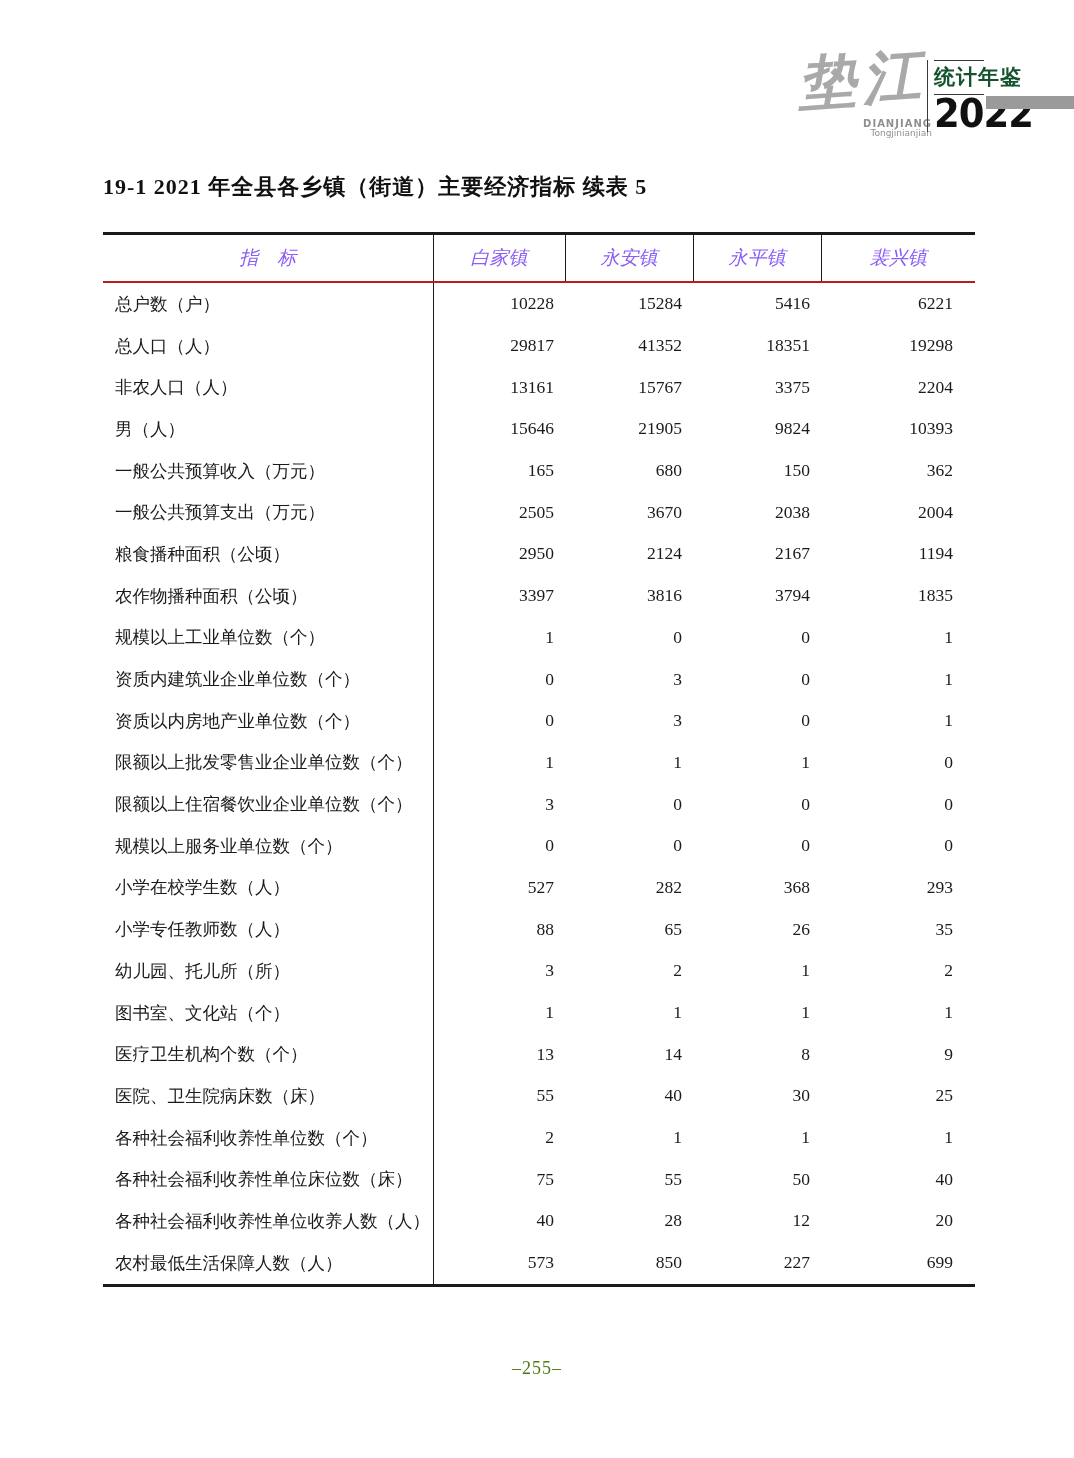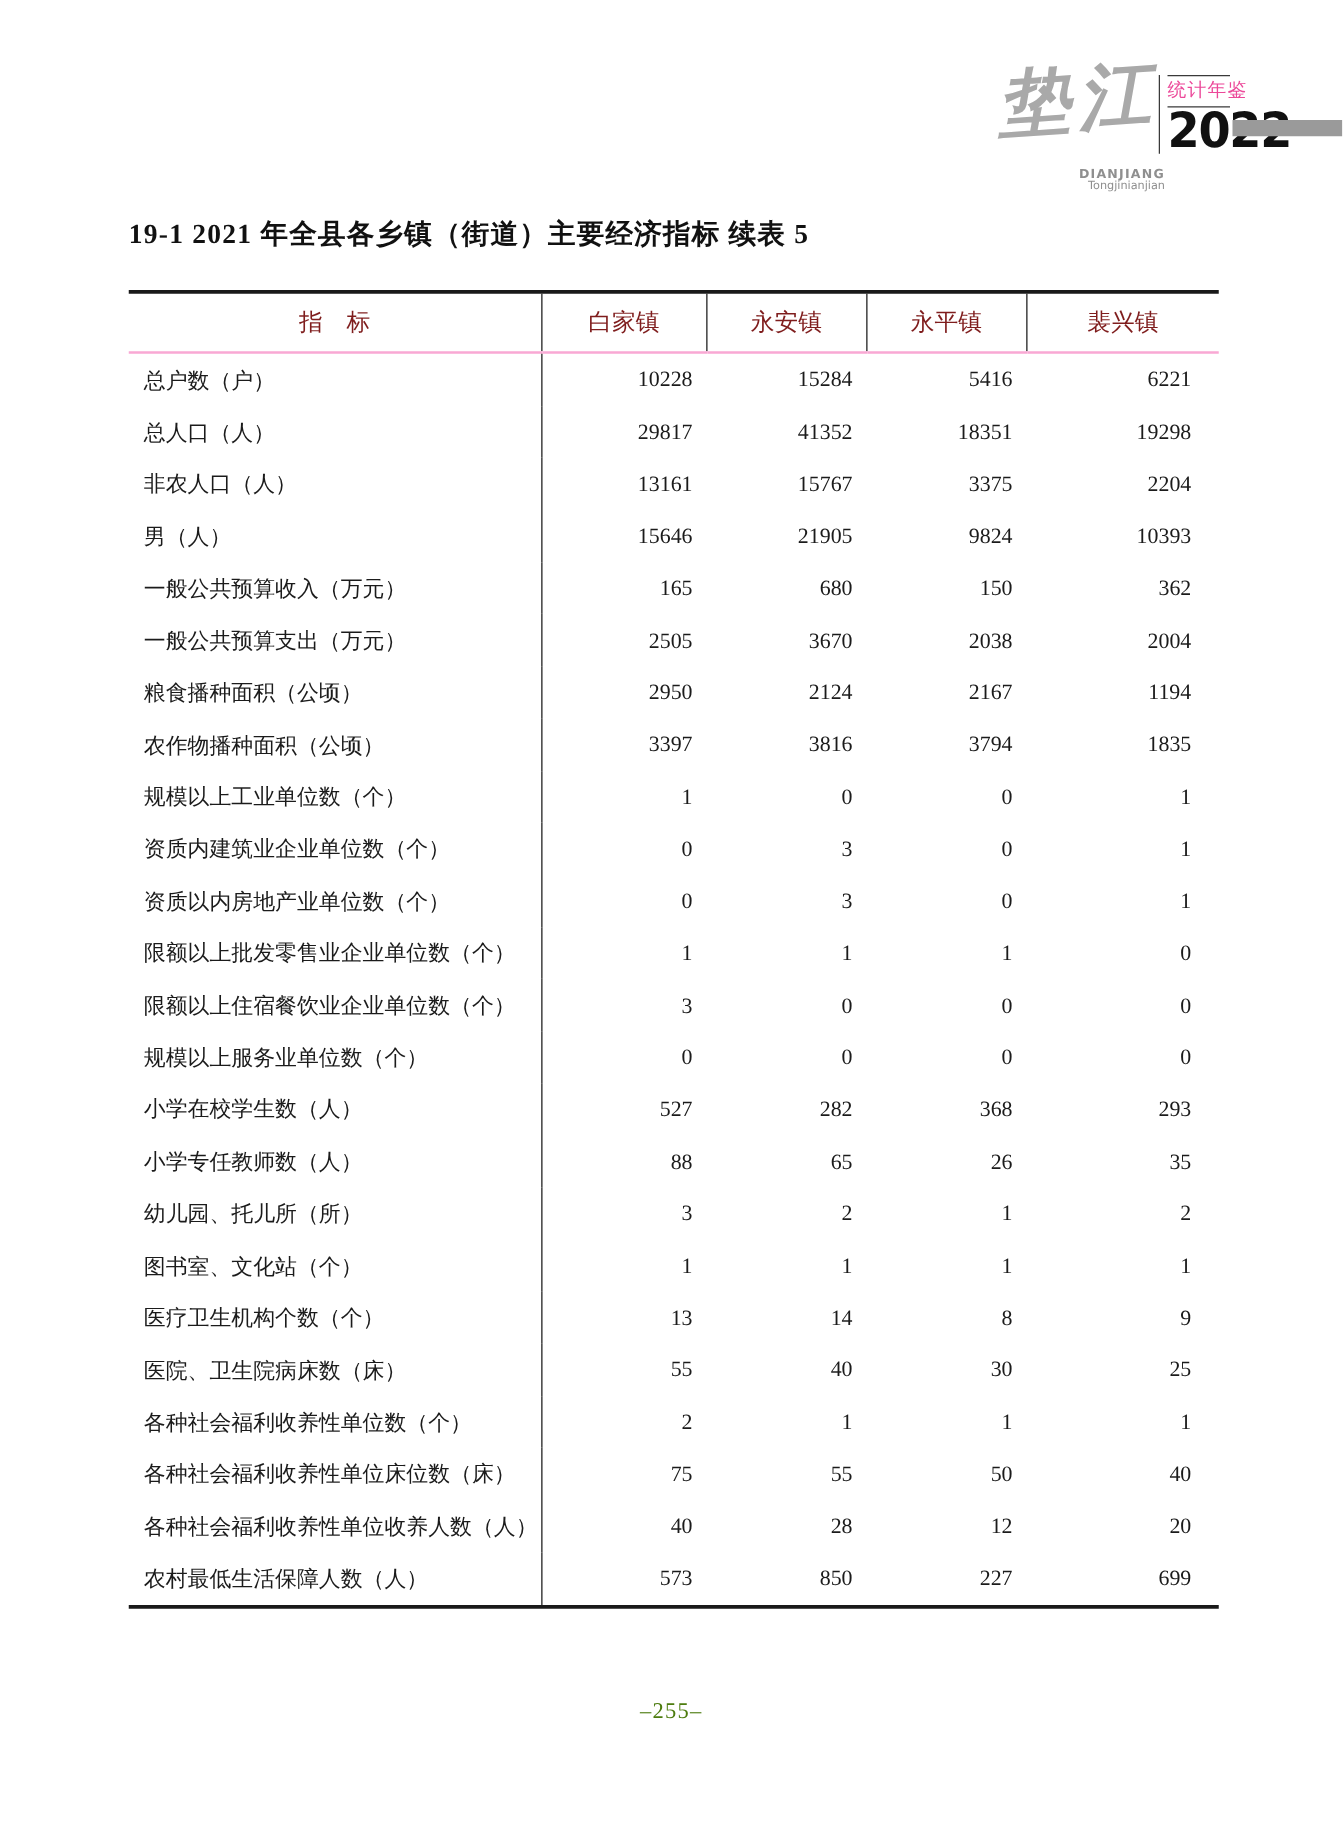--- a/index.html
+++ b/index.html
@@ -19,34 +19,33 @@
     font-size:58px;font-weight:bold;font-style:italic;
     color:#a9a9a9;letter-spacing:6px;
     transform:rotate(-4deg);
     font-family:"DejaVu Serif",serif;
     line-height:1;
   }
   .brand-en{
     position:absolute;right:142px;top:66px;
     text-align:right;color:#8f8f8f;line-height:1.1;
     font-family:"DejaVu Sans",sans-serif;
-    margin-top:16px;
   }
   .brand-en .l1{font-size:10px;font-weight:bold;letter-spacing:1px;}
   .brand-en .l2{font-size:9px;}
   .year-block{
     position:absolute;right:90px;top:8px;width:50px;
     border-left:1.5px solid #3a3a3a;
     padding-left:6px;
   }
   .yearbook-label{
     display:block;
     border-top:1.5px solid #3a3a3a;
     border-bottom:1.5px solid #3a3a3a;
-    font-size:15px;font-weight:normal;color:#ec4899;
+    font-size:21px;font-weight:bold;color:#14532d;
     letter-spacing:1px;white-space:nowrap;
     padding:2px 0 3px 0;
     font-family:"DejaVu Sans",sans-serif;
   }
   .year-digits{
     display:block;
     font-size:37px;font-weight:900;color:#111;
     font-family:"DejaVu Sans",sans-serif;
     letter-spacing:-1px;line-height:1.0;
     transform:scaleY(1.05);
@@ -67,22 +66,23 @@
   .tbl{
     position:absolute;left:103px;top:232px;width:872px;
     border-top:3.5px solid #1a1a1a;
     border-bottom:3.5px solid #1a1a1a;
   }
   table{border-collapse:collapse;width:872px;table-layout:fixed;}
   col.c0{width:330px;} col.c1{width:132px;} col.c2{width:128px;}
   col.c3{width:128px;} col.c4{width:154px;}
   thead td{
     height:44px;text-align:center;vertical-align:middle;
-    font-size:19px;color:#7f1d1d;
-    border-bottom:2px solid #f9a8d4;
+    font-size:19px;color:#8b5cf6;
+    border-bottom:2px solid #b91c1c;
+    font-style:italic;
   }
   thead td + td{border-left:1.5px solid #1a1a1a;}
   tbody td{
     height:39.7px;font-size:17.5px;color:#1b1b1b;
     vertical-align:middle;
   }
   tbody td.ind{padding-left:12px;text-align:left;border-right:1.5px solid #1a1a1a;}
   tbody td.num{text-align:right;padding-right:11px;font-family:"Liberation Serif",serif;}
   tbody td.num.last{padding-right:22px;}
 

